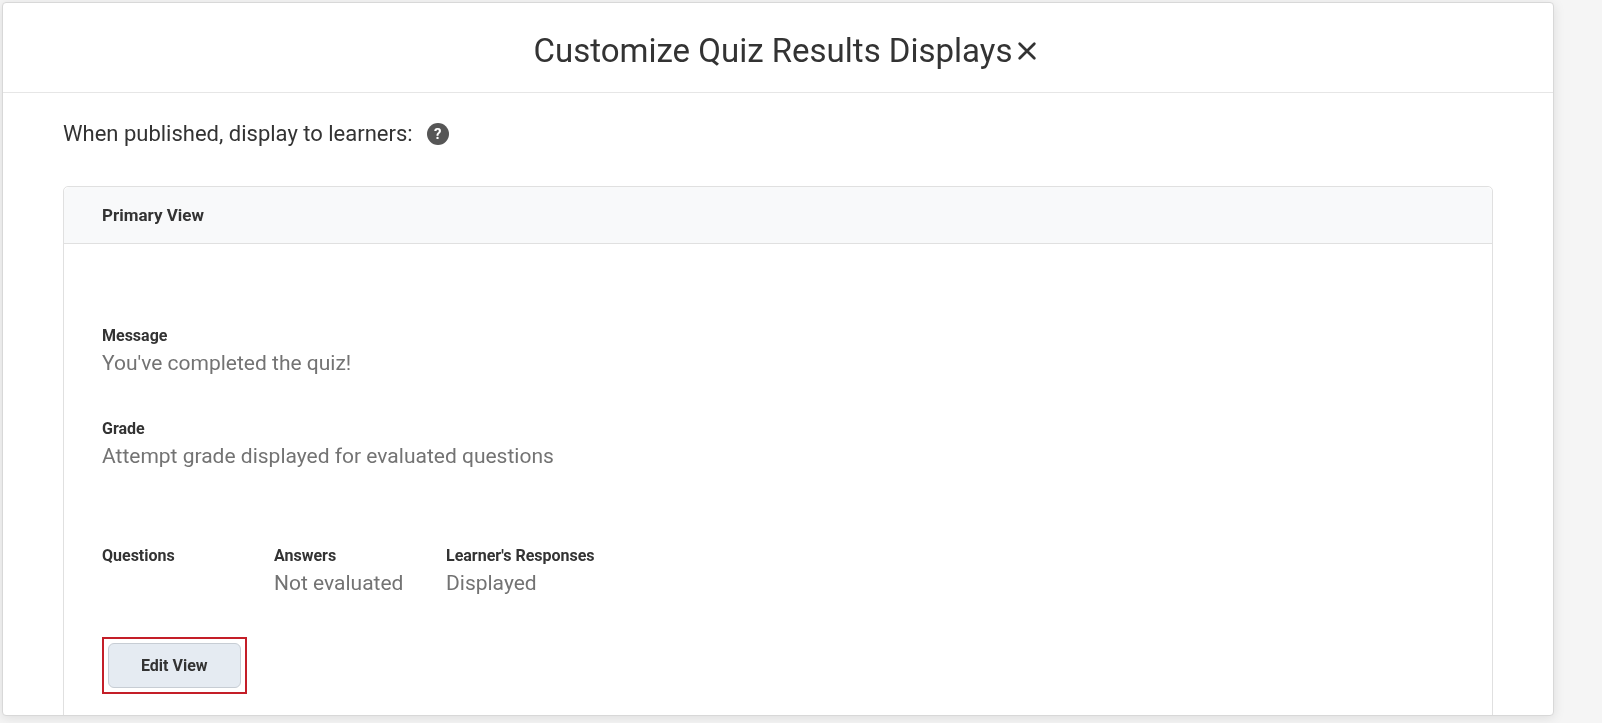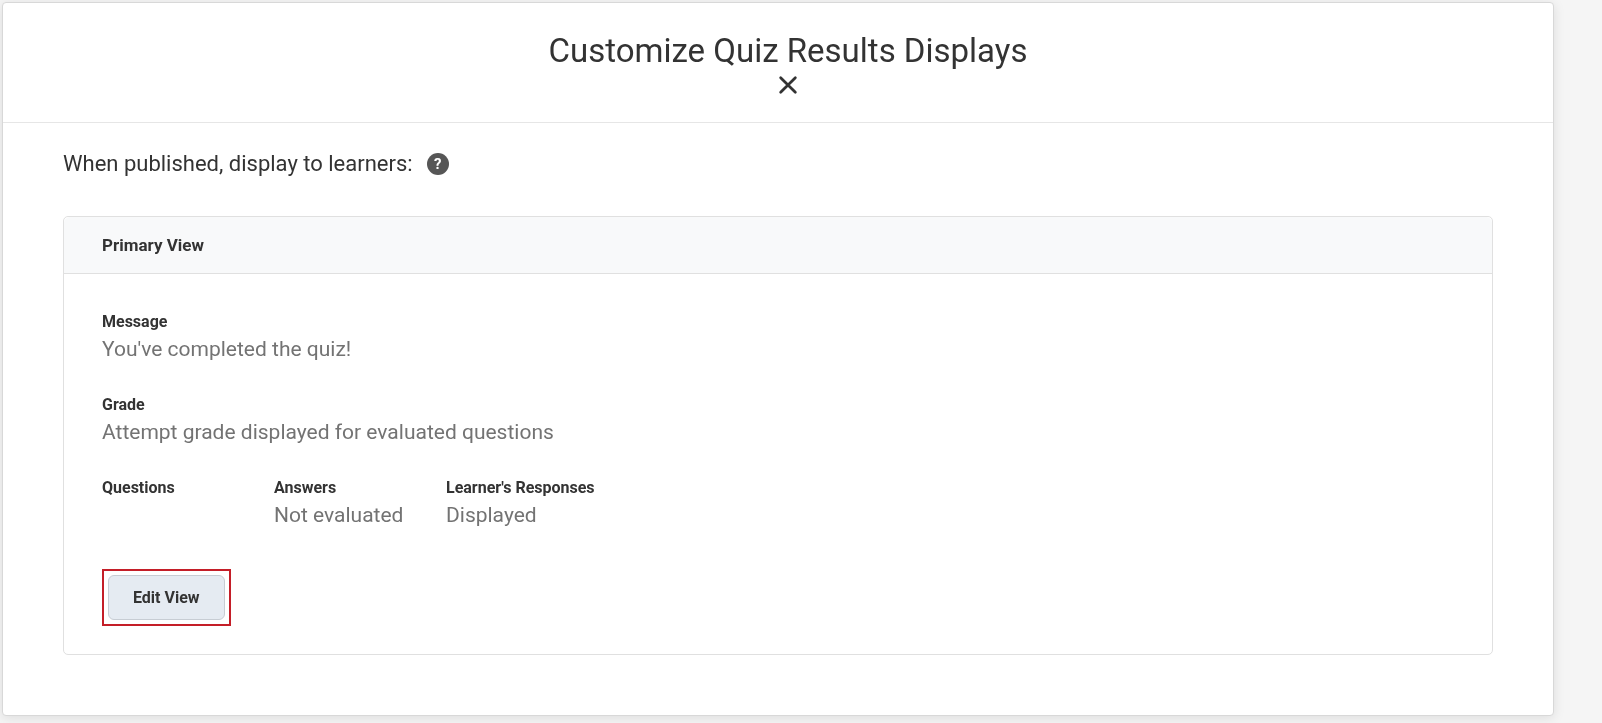--- a/index.html
+++ b/index.html
@@ -35,25 +35,24 @@
       height: 714px;
       background: #fff;
       border: 1px solid #d8d8d8;
       border-radius: 4px;
       box-shadow: 0 2px 12px rgba(0,0,0,0.1);
       display: flex;
       flex-direction: column;
     }
     .modal-header {
       display: flex;
-      justify-content: flex-end;
+      justify-content: center;
       align-items: center;
       padding: 28px 36px 22px 56px;
       border-bottom: 1px solid #e6e6e6;
-      flex-direction: column;
     }
     .modal-title {
       font-size: 33px;
       font-weight: 400;
       color: #333;
     }
     .close-btn {
       cursor: pointer;
       width: 30px;
       height: 30px;
@@ -116,20 +115,21 @@
       padding: 38px 38px 28px 38px;
     }
     .field-block {
       margin-bottom: 34px;
     }
     .field-label {
       font-size: 16px;
       font-weight: 700;
       color: #333;
       margin-bottom: 6px;
+      margin-top: 44px;
     }
     .field-value {
       font-size: 21px;
       font-weight: 400;
       color: #737373;
     }
     .col-row {
       display: flex;
       gap: 32px;
       margin-bottom: 42px;
@@ -145,21 +145,21 @@
     }
     .edit-btn-wrapper {
       display: inline-block;
       border: 2px solid #c41e28;
       padding: 4px;
     }
     .edit-btn {
       background: #e5ebf2;
       border: 1px solid #c7cdd4;
       border-radius: 6px;
-      padding: 12px 24px;
+      padding: 12px 32px;
       font-size: 16px;
       font-weight: 700;
       color: #333;
       cursor: pointer;
       font-family: inherit;
     }
     
     .modal-body::-webkit-scrollbar {
       width: 18px;
     }

